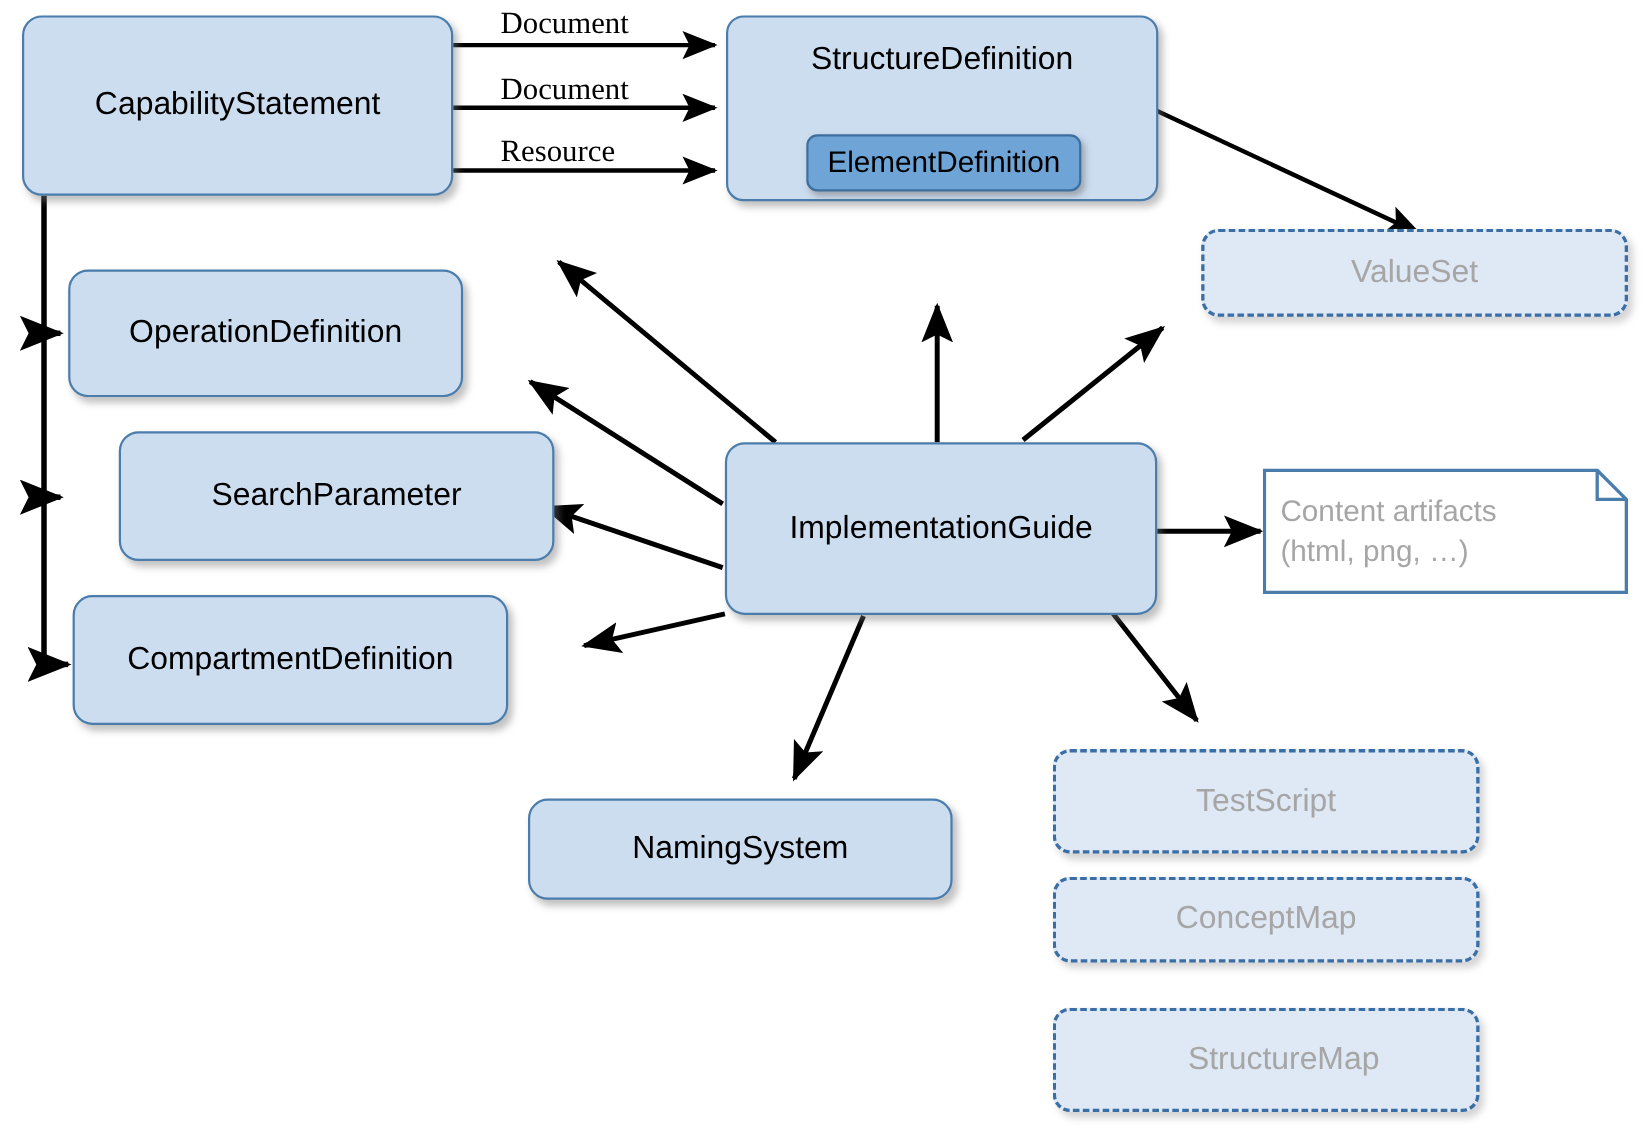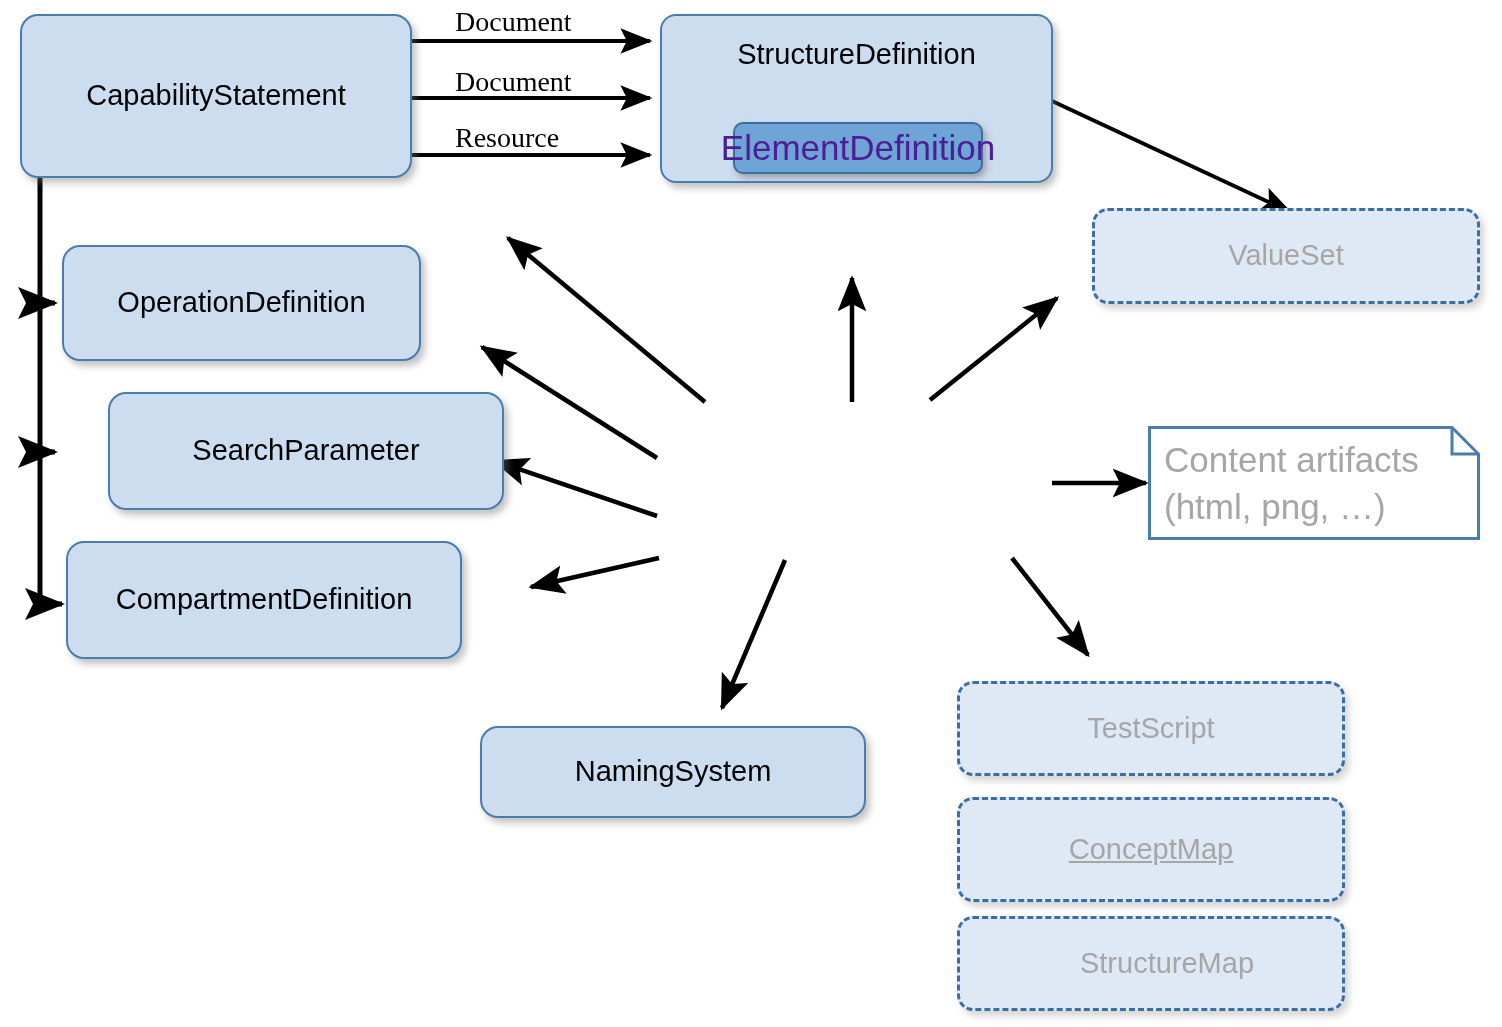--- a/index.html
+++ b/index.html
@@ -48,41 +48,41 @@
     color: #000000;
     font-size: 29px;
     box-shadow: 4px 5px 7px rgba(120,120,120,0.45);
   }
 
   
   .box-inner {
     background: #6fa5d6;
     border: 2px solid #3d6f9e;
     border-radius: 10px;
-    color: #4c1d95;
-    font-size: 35px;
+    color: #000000;
+    font-size: 27px;
     box-shadow: 3px 4px 6px rgba(110,110,110,0.5);
   }
 
   
   .box-dashed {
     background: #dfe8f5;
     border: 3px dashed #3a6ea5;
     border-radius: 16px;
     color: #a6a6a6;
     font-size: 29px;
     box-shadow: 4px 5px 7px rgba(150,150,150,0.4);
   }
 
   
   .box-note {
     background: #ffffff;
     border: none;
     color: #a6a6a6;
-    font-size: 35px;
+    font-size: 27px;
     justify-content: flex-start;
     align-items: center;
     padding-left: 16px;
   }
   .box-note .note-svg {
     position: absolute;
     left: 0;
     top: 0;
     width: 100%;
     height: 100%;
@@ -145,57 +145,60 @@
     <span class="lbl">CapabilityStatement</span>
   </div>
 
   <div class="node box-solid" style="left:660px; top:14px; width:393px; height:169px; display:block;border-radius:16px;">
     <div style="width:100%; text-align:center; margin-top:22px;">StructureDefinition</div>
     <div class="node box-inner" style="left:71px; top:106px; width:250px; height:52px;">
       <span class="lbl">ElementDefinition</span>
     </div>
   </div>
 
-  <div class="node box-dashed" style="left:1092px; top:208px; width:388px; height:96px;">
+  <div class="node box-dashed" style="left:1092px; top:208px; width:388px; height:80px;">
     <span class="lbl">ValueSet</span>
   </div>
 
   <div class="node box-solid" style="left:62px; top:245px; width:359px; height:116px;">
     <span class="lbl">OperationDefinition</span>
   </div>
 
   <div class="node box-solid" style="left:64px; top:392px; width:396px; height:118px;margin-left:44px;">
     <span class="lbl">SearchParameter</span>
   </div>
 
   <div class="node box-solid" style="left:66px; top:541px; width:396px; height:118px;">
     <span class="lbl">CompartmentDefinition</span>
   </div>
 
+  <div class="node box-solid" style="left:659px; top:402px; width:393px; height:157px;">
+    <span class="lbl">ImplementationGuide</span>
+  </div>
 
   <div class="node box-note" style="left:1148px; top:426px; width:332px; height:114px;">
     <svg class="note-svg" viewBox="0 0 332 114" preserveAspectRatio="none">
       <path d="M1.5,1.5 L304,1.5 L330.5,28 L330.5,112.5 L1.5,112.5 Z" fill="#ffffff" stroke="#4a7dab" stroke-width="3"></path>
       <path d="M304,1.5 L304,28 L330.5,28" fill="none" stroke="#4a7dab" stroke-width="3"></path>
     </svg>
     <span class="lbl">
       <span>Content artifacts</span><br>
       <span>(html, png, …)</span>
     </span>
   </div>
 
   <div class="node box-solid" style="left:480px; top:726px; width:386px; height:92px;">
     <span class="lbl">NamingSystem</span>
   </div>
 
   <div class="node box-dashed" style="left:957px; top:681px; width:388px; height:95px;">
     <span class="lbl">TestScript</span>
   </div>
 
-  <div class="node box-dashed" style="left:957px; top:797px; width:388px; height:105px;text-decoration:underline;">
+  <div class="node box-dashed" style="left:957px; top:797px; width:388px; height:78px;">
     <span class="lbl">ConceptMap</span>
   </div>
 
   <div class="node box-dashed" style="left:957px; top:916px; width:388px; height:95px;padding-left:32px;">
     <span class="lbl">StructureMap</span>
   </div>
 
 </div>
 
 </body></html>

